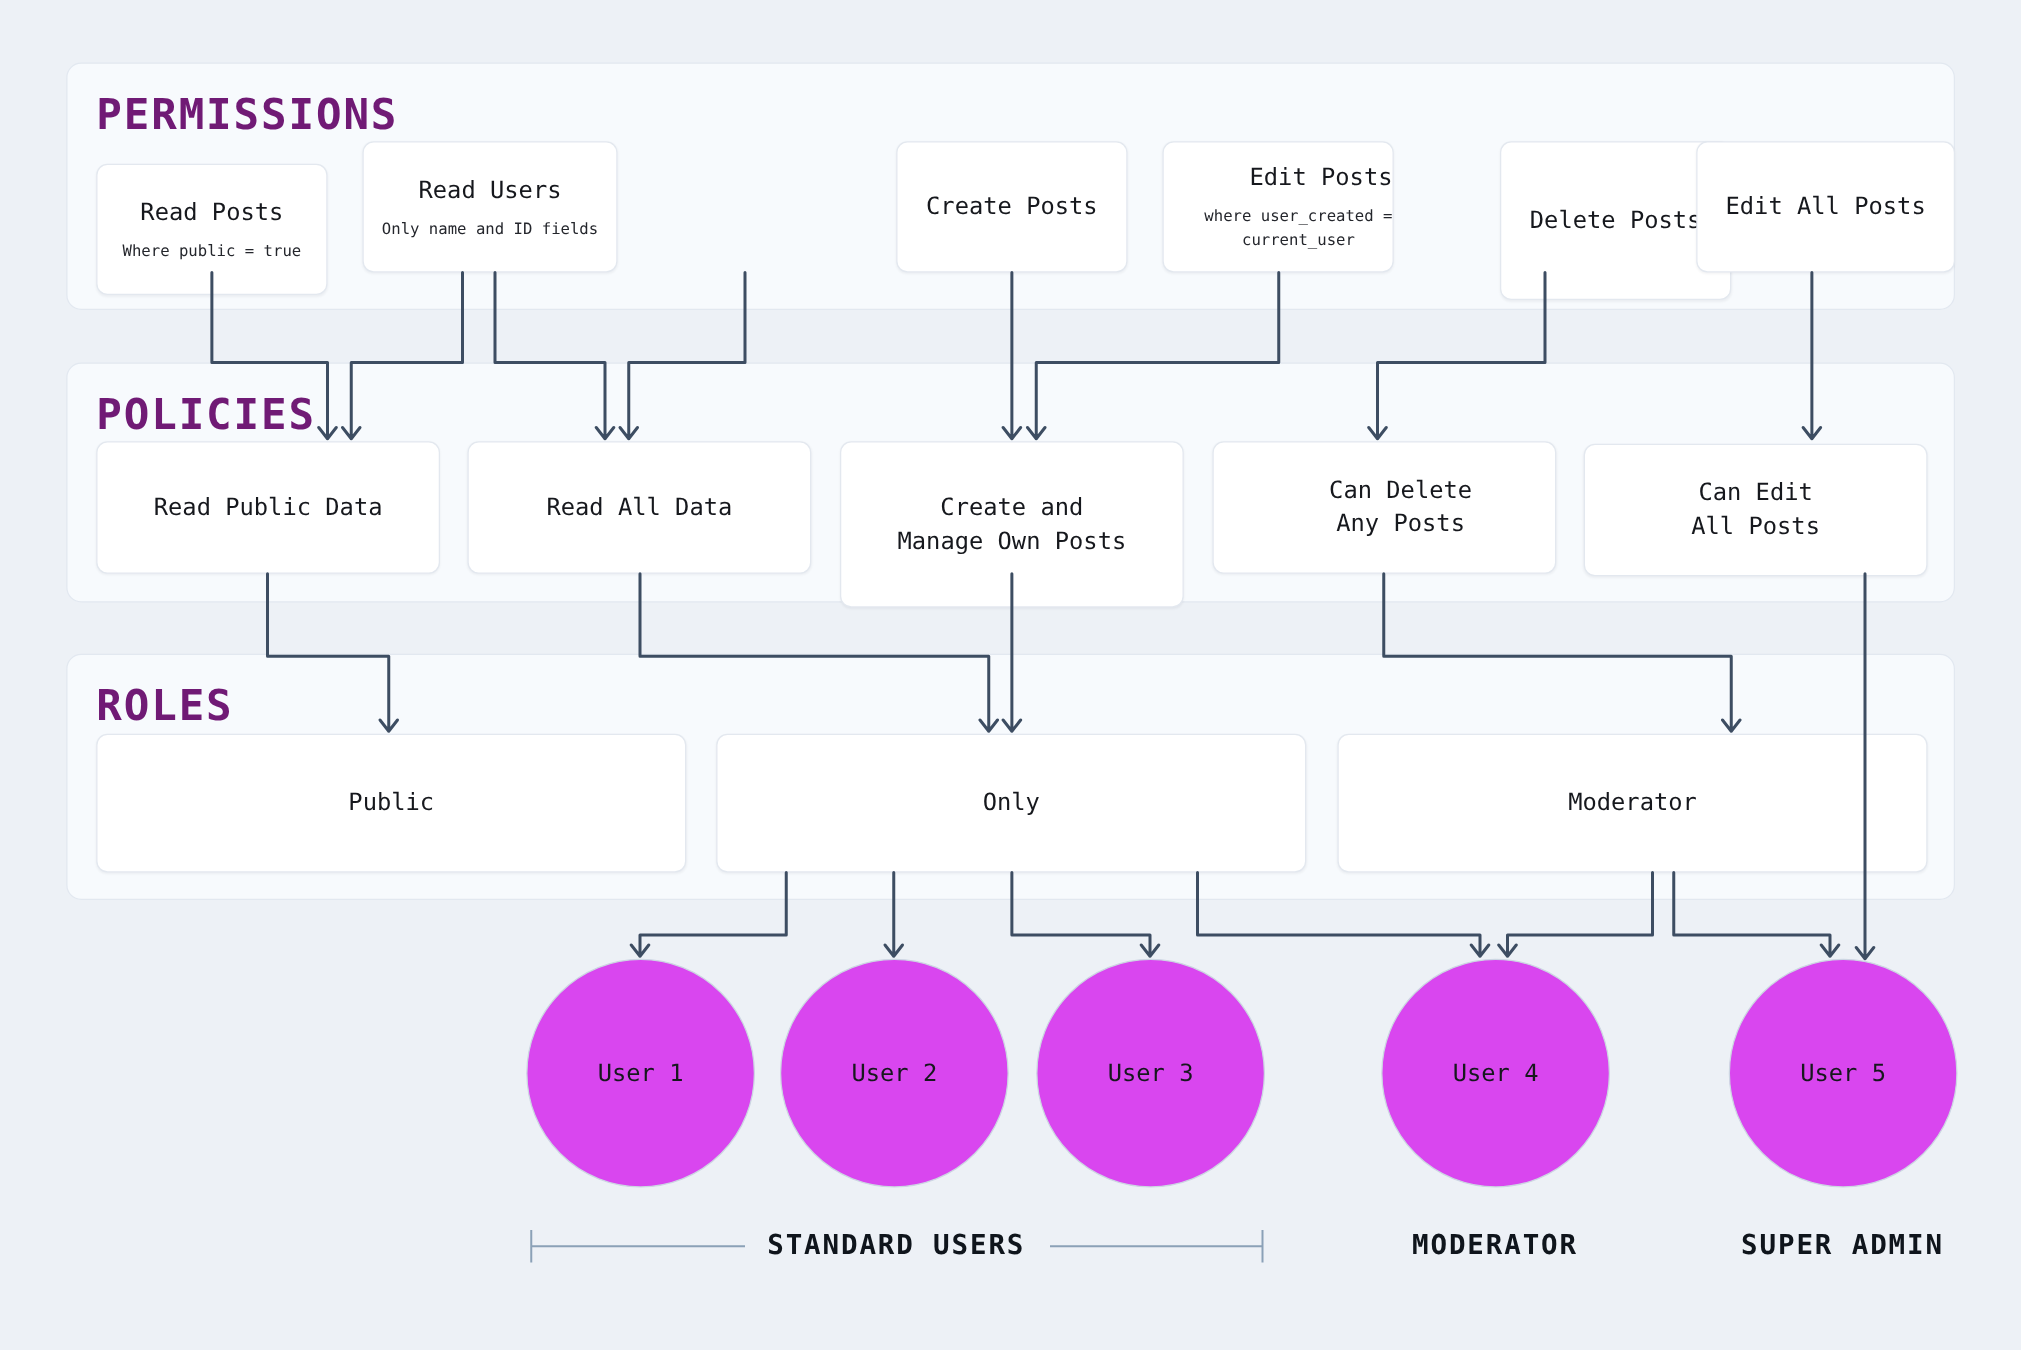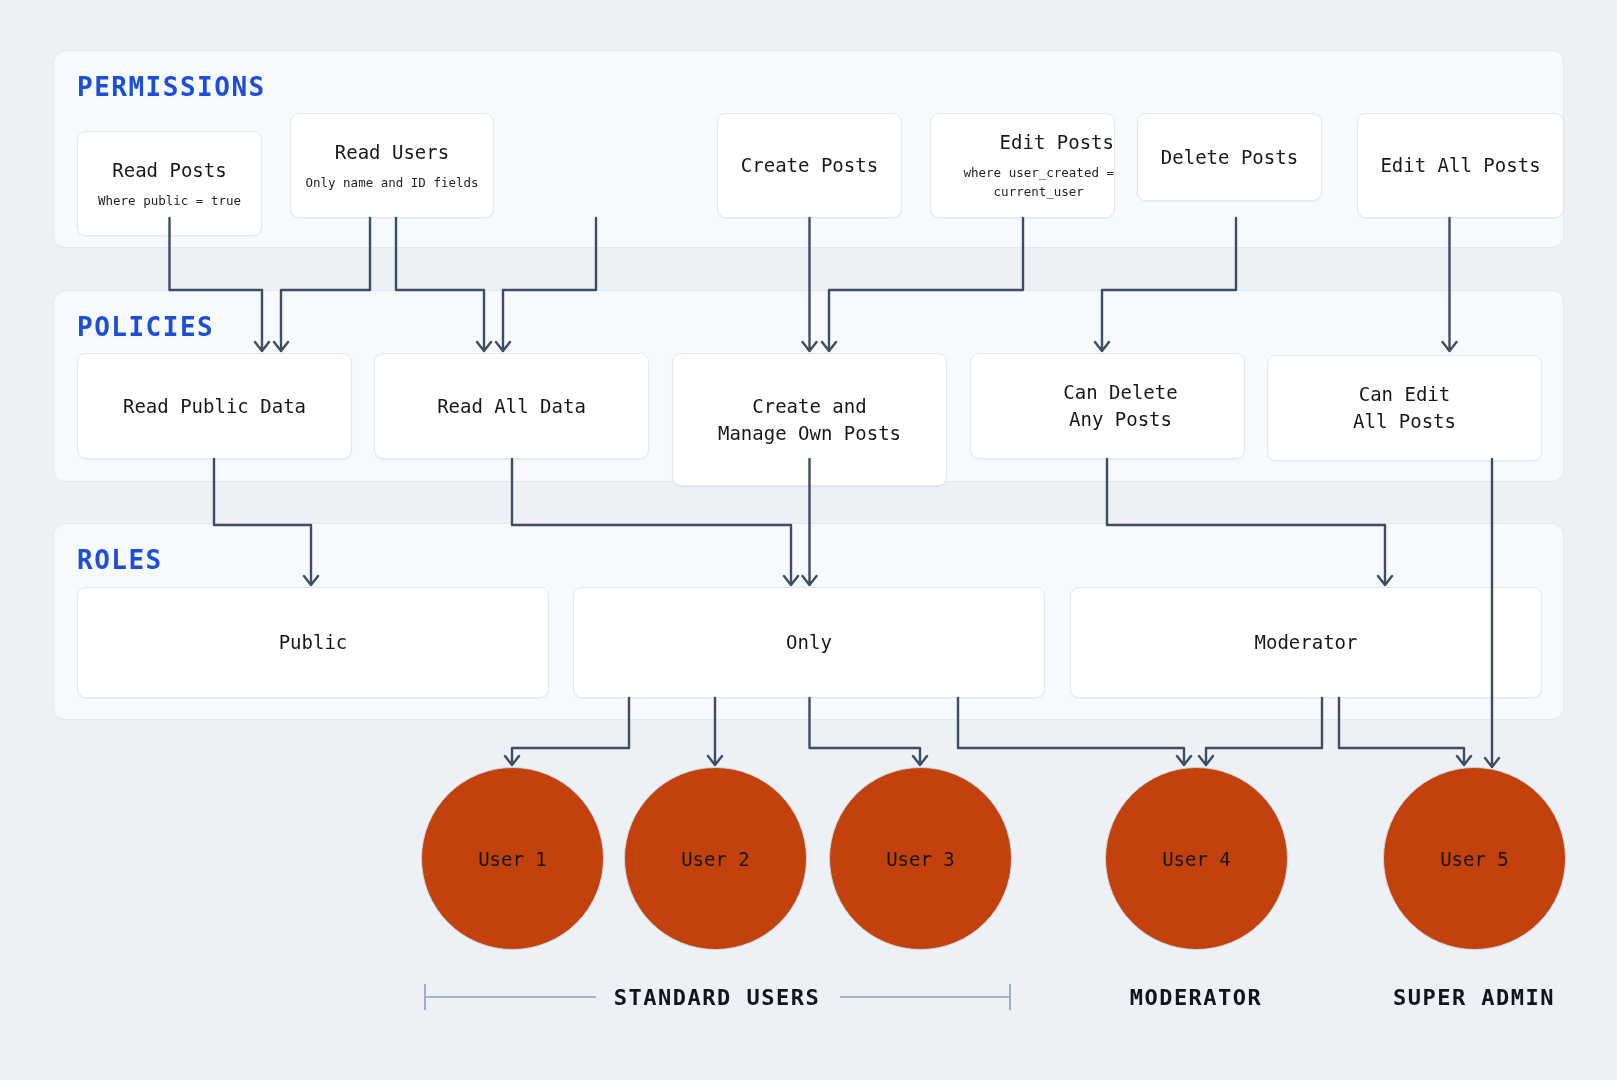--- a/index.html
+++ b/index.html
@@ -1,25 +1,25 @@
 <!DOCTYPE html>
 <html><head>
 <meta charset="utf-8">
 <style>
   html,body{margin:0;padding:0;}
   body{background:#edf1f6;font-family:"DejaVu Sans Mono","Liberation Mono",monospace;}
   #canvas{position:relative;width:1617px;height:1080px;background:#edf1f6;overflow:hidden;color:#1b1d22;}
   .panel{position:absolute;left:53px;width:1511px;background:#f7fafd;border:1px solid #e2e8f0;border-radius:12px;box-sizing:border-box;}
-  .panel-title{position:absolute;font-size:26px;font-weight:bold;letter-spacing:1.5px;color:#1d4ed8;}
+  .panel-title{position:absolute;font-size:34px;font-weight:bold;letter-spacing:1.5px;color:#701a75;}
   .node{position:absolute;background:#ffffff;border:1px solid #e3e8ef;border-radius:9px;box-sizing:border-box;
         display:flex;flex-direction:column;align-items:center;justify-content:center;gap:7px;text-align:center;
         box-shadow:0 1px 2px rgba(15,23,42,.05);}
   .node-title{font-size:19px;color:#16181d;white-space:pre-line;line-height:1.4;}
   .node-sub{font-size:12.5px;color:#24262c;white-space:pre-line;line-height:1.55;}
-  .circle{position:absolute;width:181px;height:181px;border-radius:50%;background:#c2410c;border:1px solid #ccd6e2;
+  .circle{position:absolute;width:181px;height:181px;border-radius:50%;background:#d946ef;border:1px solid #ccd6e2;
           display:flex;align-items:center;justify-content:center;font-size:19px;color:#16181d;}
   #edges{position:absolute;left:0;top:0;pointer-events:none;}
   .edge{stroke:#3d4d62;stroke-width:2.4;fill:none;stroke-linecap:round;stroke-linejoin:round;}
   .bracket{stroke:#8ba1b7;stroke-width:1.6;fill:none;}
   .footer-label{position:absolute;transform:translate(-50%,-50%);font-weight:bold;font-size:22px;letter-spacing:1.5px;color:#0f151c;white-space:nowrap;}
 </style>
 </head>
 <body>
 
 <div id="canvas">
@@ -41,21 +41,21 @@
     <div class="node-sub">Only name and ID fields</div>
   </div>
   <div class="node" style="left:717px;top:113px;width:185px;height:105px;">
     <div class="node-title">Create Posts</div>
   </div>
   <div class="node" style="left:930px;top:113px;width:185px;height:105px;align-items:flex-end;">
     <div class="node-title">Edit Posts</div>
     <div class="node-sub">where user_created =
 current_user</div>
   </div>
-  <div class="node" style="left:1137px;top:113px;width:185px;height:88px;">
+  <div class="node" style="left:1200px;top:113px;width:185px;height:127px;">
     <div class="node-title">Delete Posts</div>
   </div>
   <div class="node" style="left:1357px;top:113px;width:207px;height:105px;">
     <div class="node-title">Edit All Posts</div>
   </div>
 
   <div class="node" style="left:77px;top:353px;width:275px;height:106px;">
     <div class="node-title">Read Public Data</div>
   </div>
   <div class="node" style="left:374px;top:353px;width:275px;height:106px;">

